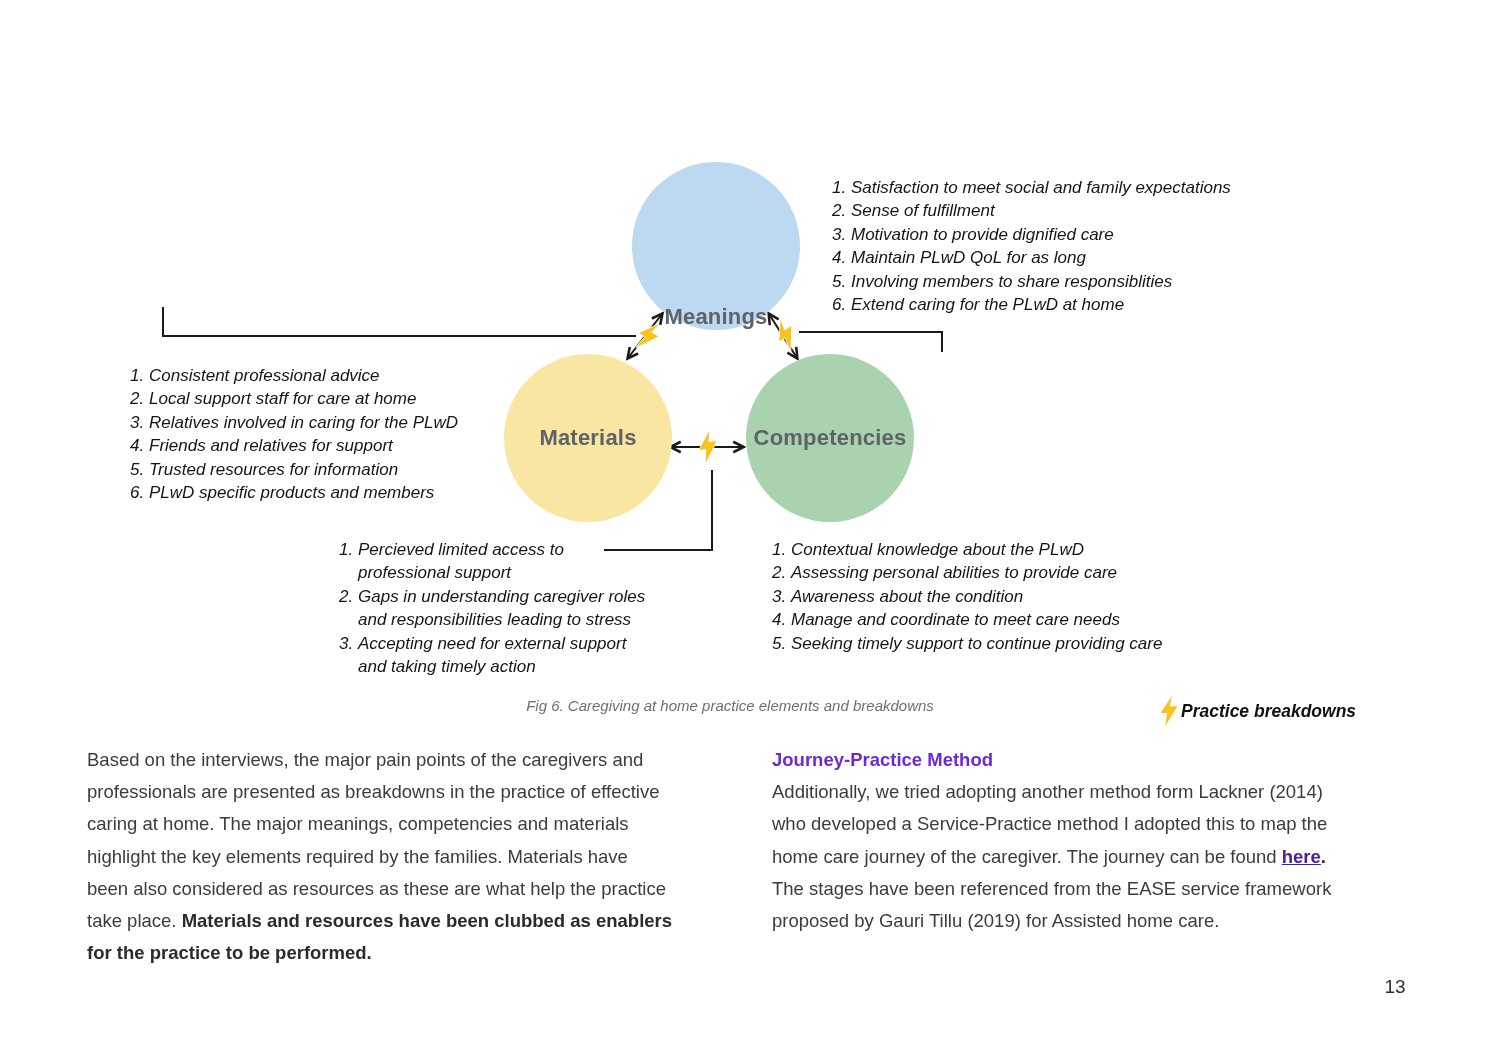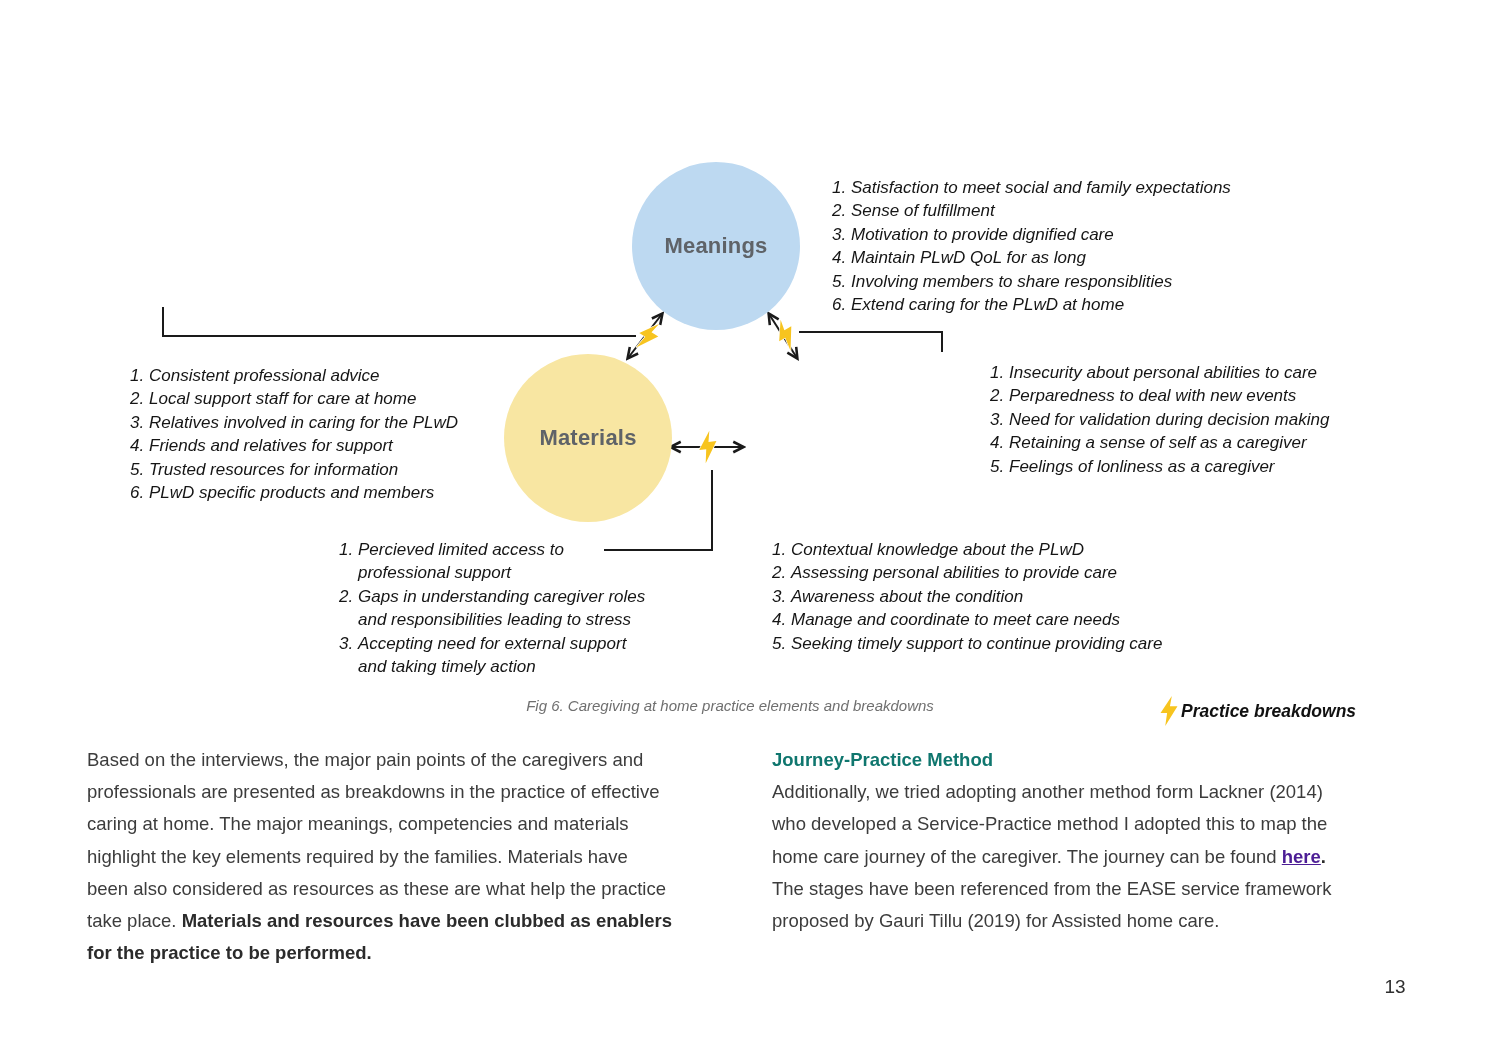--- a/index.html
+++ b/index.html
@@ -87,21 +87,21 @@
     font-size: 18.5px;
     line-height: 32.2px;
     color: #3c3c3c;
   }
   .body-left  { position: absolute; left: 87px;  top: 744px; width: 648px; }
   .body-right { position: absolute; left: 772px; top: 744px; width: 628px; }
   .col-heading {
     font-size: 18.5px;
     line-height: 32.2px;
     font-weight: bold;
-    color: #0f766e;
+    color: #6d28d9;
   }
   .seg-bold { font-weight: bold; color: #2b2b2b; }
   .seg-link {
     font-weight: bold;
     text-decoration: underline;
     cursor: pointer;
   }
   .page-number {
     position: absolute;
     left: 1370px; top: 976px;
@@ -135,50 +135,46 @@
       <path d="M3,-16 L-9,2 L-2,2 L-4,16 L9,-5 L1,-5 Z" stroke="#ffffff" stroke-width="1.4" paint-order="stroke" fill="#F7C41F"></path>
     </g>
     <g transform="translate(786,335) rotate(-30)">
       <path d="M3,-16 L-9,2 L-2,2 L-4,16 L9,-5 L1,-5 Z" stroke="#ffffff" stroke-width="1.4" paint-order="stroke" fill="#F7C41F"></path>
     </g>
     <g transform="translate(708,447) rotate(-6)">
       <path d="M3,-16 L-9,2 L-2,2 L-4,16 L9,-5 L1,-5 Z" stroke="#ffffff" stroke-width="1.4" paint-order="stroke" fill="#F7C41F"></path>
     </g>
   </svg>
 
-  <div class="circle circle-meanings" style="background-color: rgb(189, 217, 241);">
+  <div class="circle circle-meanings" style="background-color: rgb(189, 217, 241); align-items: flex-end;">
     <span>Meanings</span>
   </div>
   <div class="circle circle-materials" style="background-color: rgb(248, 230, 162);">
     <span>Materials</span>
+  </div>
+  <div class="circle circle-competencies" style="background-color: rgb(169, 211, 174);">
+    <span>Competencies</span>
   </div>
 
   <ol class="dlist list-top-right">
       <li>Satisfaction to meet social and family expectations</li>
       <li>Sense of fulfillment</li>
       <li>Motivation to provide dignified care</li>
       <li>Maintain PLwD QoL for as long</li>
       <li>Involving members to share responsiblities</li>
       <li>Extend caring for the PLwD at home</li>
     </ol>
   <ol class="dlist list-mid-left">
       <li>Consistent professional advice</li>
       <li>Local support staff for care at home</li>
       <li>Relatives involved in caring for the PLwD</li>
       <li>Friends and relatives for support</li>
       <li>Trusted resources for information</li>
       <li>PLwD specific products and members</li>
     </ol>
-  <ol class="dlist list-mid-right">
-      <li>Insecurity about personal abilities to care</li>
-      <li>Perparedness to deal with new events</li>
-      <li>Need for validation during decision making</li>
-      <li>Retaining a sense of self as a caregiver</li>
-      <li>Feelings of lonliness as a caregiver</li>
-    </ol>
   <ol class="dlist list-bottom-left">
       <li>Percieved limited access to
 professional support</li>
       <li>Gaps in understanding caregiver roles
 and responsibilities leading to stress</li>
       <li>Accepting need for external support
 and taking timely action</li>
     </ol>
   <ol class="dlist list-bottom-right">
       <li>Contextual knowledge about the PLwD</li>

